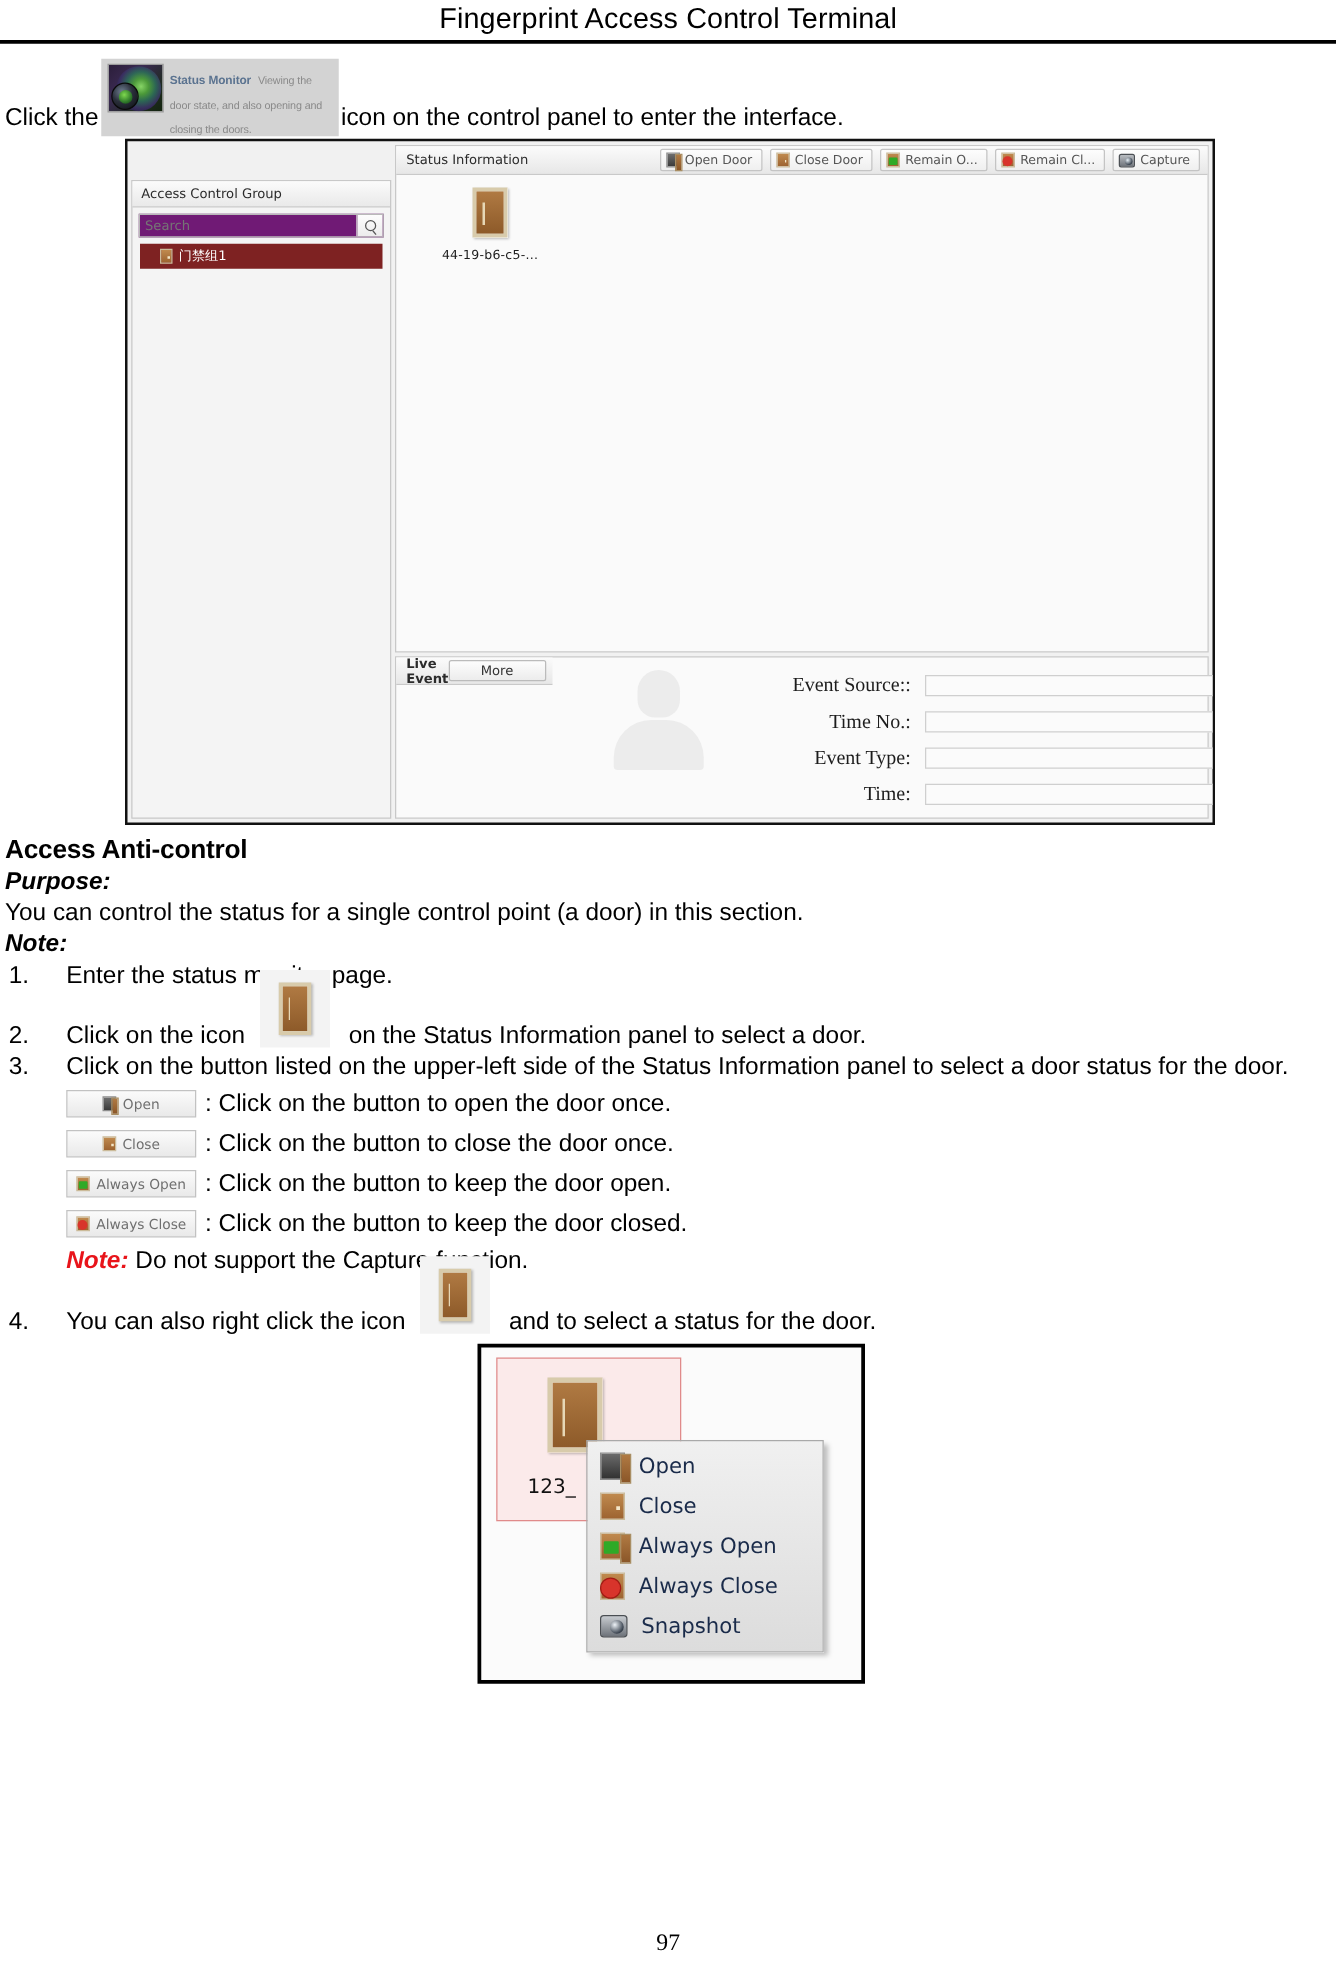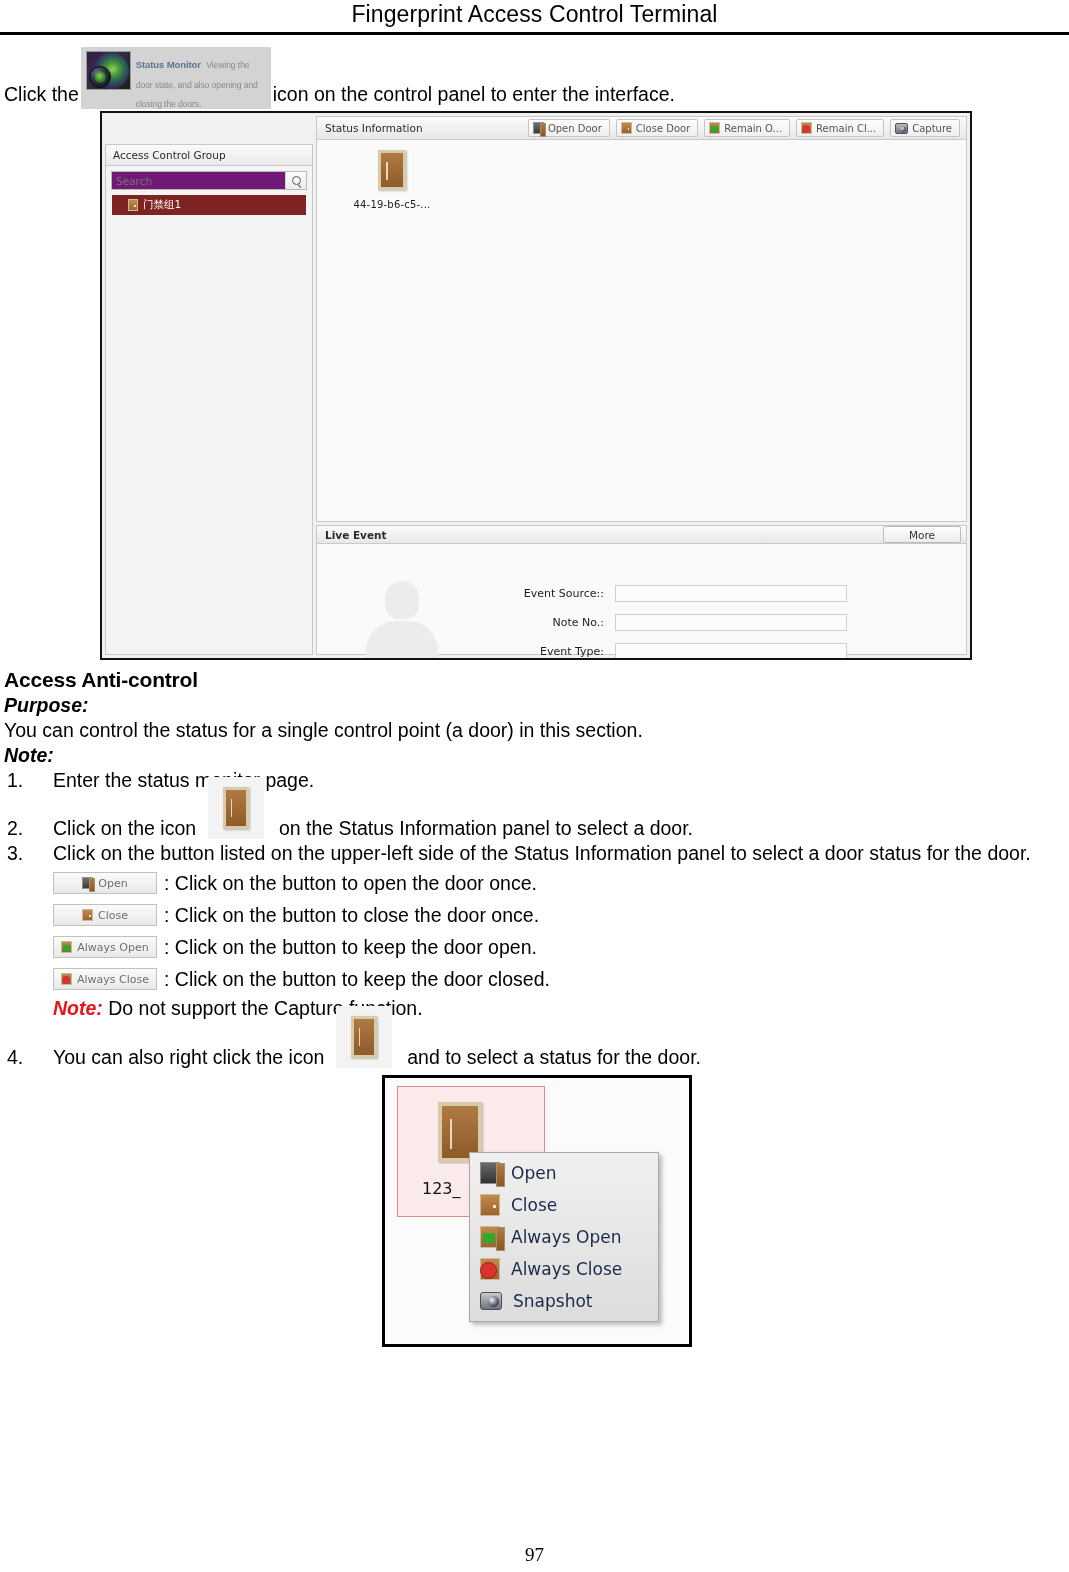--- a/index.html
+++ b/index.html
@@ -232,21 +232,21 @@
     color: #1c1c1c;
     letter-spacing: .2px;
   }
 
   
   .le-box {
     height: 130px;
     flex: 0 0 auto;
     background: #fafafa;
     border: 1px solid #c8c8c8;
-    display: flex; flex-direction: column; gap: 27px;
+    display: flex; flex-direction: row;
   }
   .le-head {
     height: 22px;
     background: linear-gradient(#fbfbfb,#e7e7e7);
     border-bottom: 1px solid #c9c9c9;
     display: flex; align-items: center;
     padding: 0 5px 0 8px;
   }
   .le-title { font-size: 10.5px; color: #2b2b2b; flex: 1; font-weight: bold; }
   .more-btn {
@@ -269,21 +269,21 @@
     background:#ececec;
   }
   .avatar .body {
     position:absolute; left:50%; transform:translateX(-50%); bottom:4px;
     width:72px; height:40px;
     border-radius: 30px 30px 3px 3px;
     background:#ececec;
   }
   .fields { flex:1; }
   .field-row { display:flex; align-items:center; height:29px; }
-  .field-label { width: 128px; text-align:right; padding-right:11px; font-size: 11px; color:#1c1c1c; }
+  .field-label { width: 128px; text-align:right; padding-right:11px; font-size: 16px; color:#1c1c1c;font-family:Liberation Serif, serif; }
   .field-input {
     width: 232px; height: 17px;
     border: 1px solid #cfcfcf;
     background: #fbfbfb;
   }
 
   
   h2.sec-title {
     font-size: 21px; font-weight: bold; margin: 8px 0 2px 0; letter-spacing: -.2px;
   }
@@ -480,21 +480,21 @@
                 <span class="head"></span>
                 <span class="body"></span>
               </div>
             </div>
             <div class="fields">
               <div class="field-row">
                 <span class="field-label">Event Source::</span>
                 <span class="field-input"></span>
               </div>
               <div class="field-row">
-                <span class="field-label">Note No.:</span>
+                <span class="field-label">Time No.:</span>
                 <span class="field-input"></span>
               </div>
               <div class="field-row">
                 <span class="field-label">Event Type:</span>
                 <span class="field-input"></span>
               </div>
               <div class="field-row">
                 <span class="field-label">Time:</span>
                 <span class="field-input"></span>
               </div>

